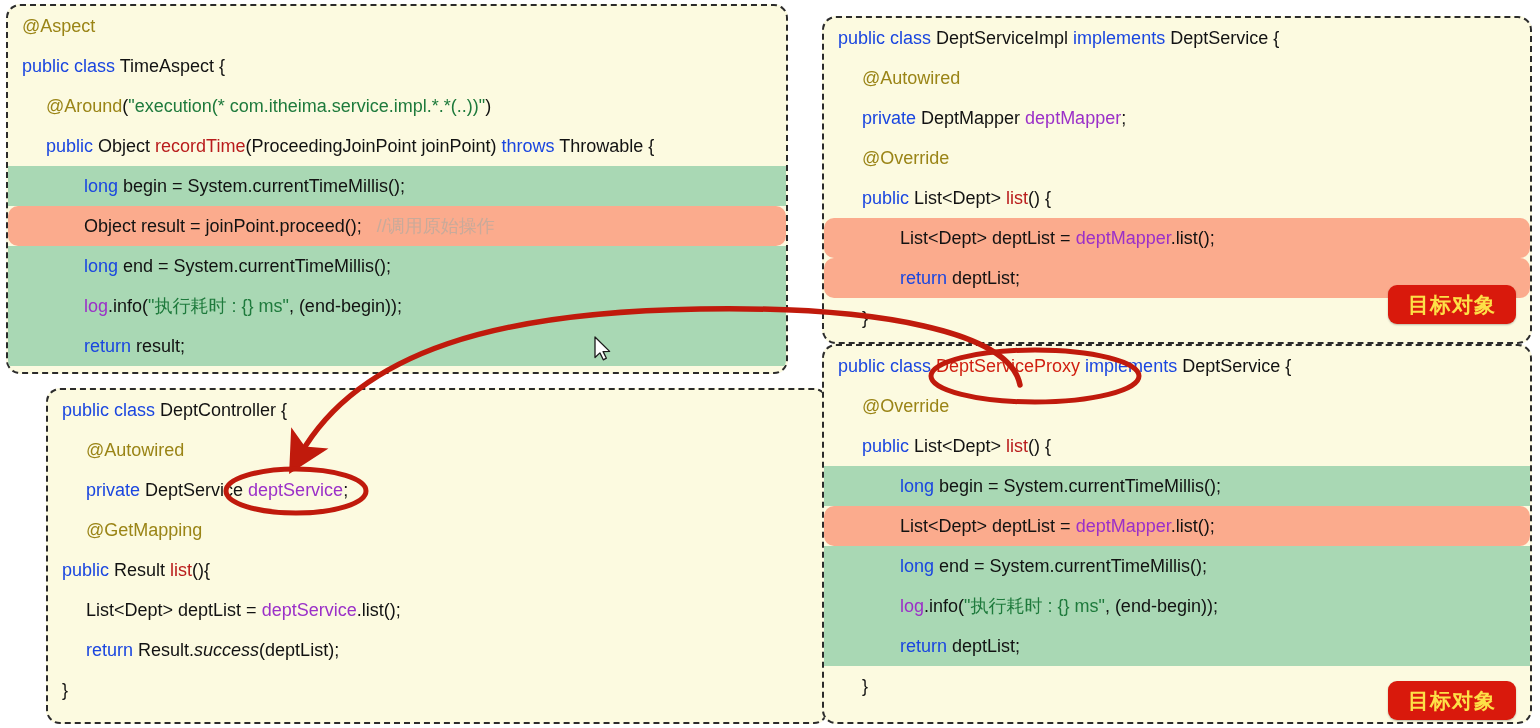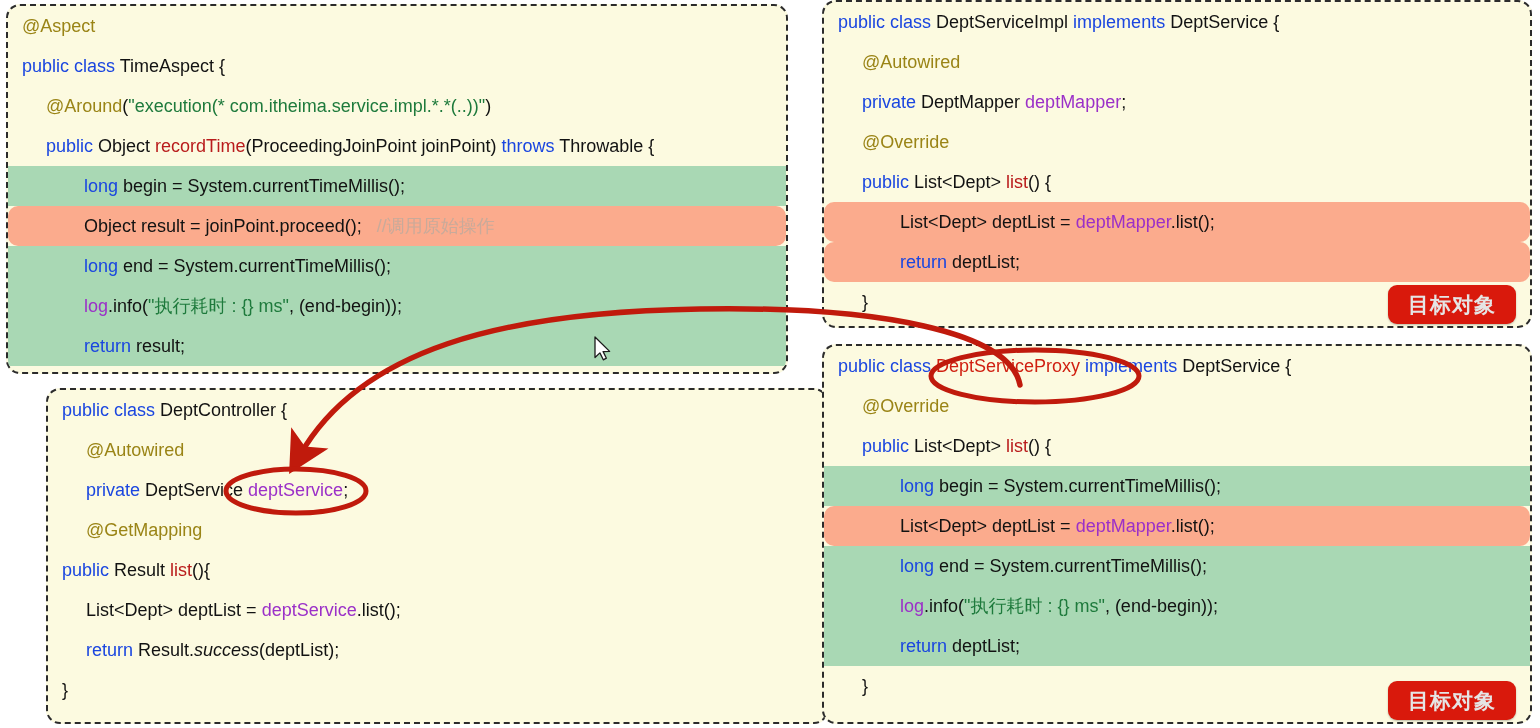--- a/index.html
+++ b/index.html
@@ -16,21 +16,21 @@
   .panel{
     position:absolute;
     background:#fcfae0;
     border:2px dashed #2b2b2b;
     border-radius:14px;
     overflow:hidden;
     box-sizing:border-box;
   }
   #panel-aspect      {left:6px;   top:4px;   width:782px; height:370px;}
   #panel-controller  {left:6px;   top:388px; width:782px; height:336px;margin-left:40px;}
-  #panel-impl        {left:822px; top:0;   width:710px; height:328px;}
+  #panel-impl        {left:822px; top:16px;   width:710px; height:328px;}
   #panel-proxy       {left:822px; top:344px; width:710px; height:380px;}
 
   
   .code{
     position:relative;
     font-size:18px;
     line-height:40px;
     color:#121212;
     white-space:pre;
   }
@@ -57,21 +57,21 @@
   .field  {color:#9b30c8;}        
   .plain  {color:#121212;}
   .red    {color:#d01f10;}
   .cmt    {color:#c9aa9a;}
   .ital   {font-style:italic;}
 
   
   .badge{
     position:absolute;
     background:#d9190c;
-    color:#e5e5e5;
+    color:#fde047;
     font-weight:bold;
     font-size:21px;
     border-radius:9px;
     padding:8px 20px;
     letter-spacing:1px;
     line-height:1.1;
     z-index:40;
     box-shadow:0 1px 2px rgba(0,0,0,.25);
   }
   #badge-target{left:1388px;top:285px;}

